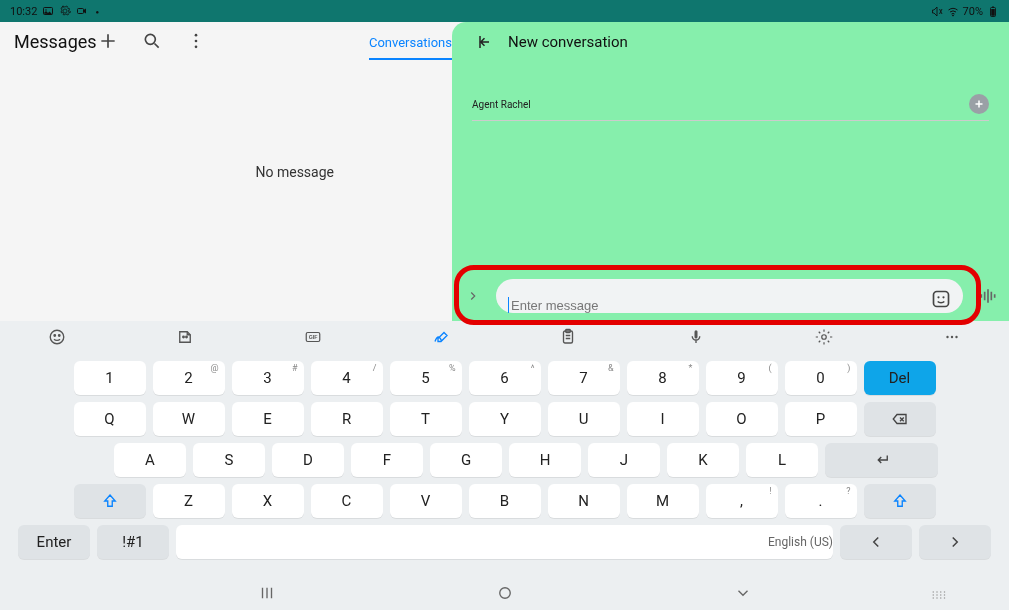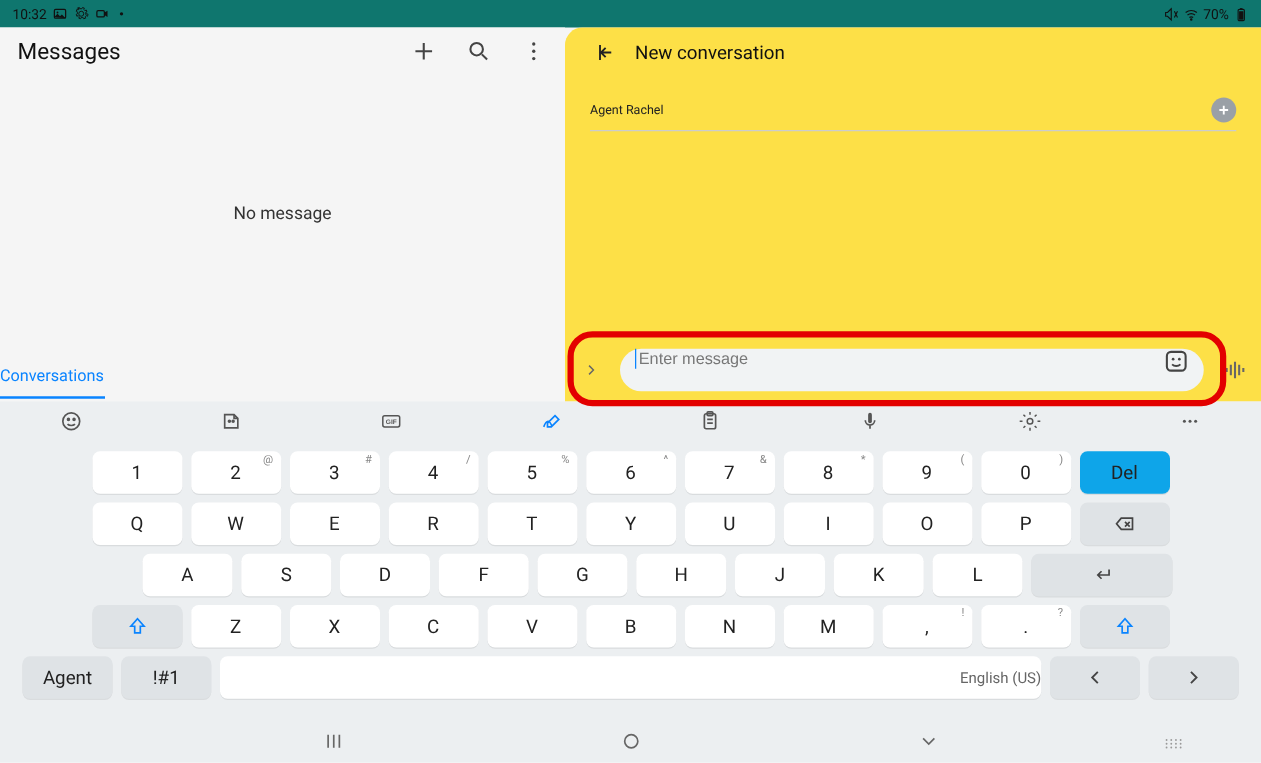--- a/index.html
+++ b/index.html
@@ -5,49 +5,49 @@
   * { box-sizing: border-box; margin: 0; padding: 0; }
   html, body { width: 1009px; height: 610px; overflow: hidden; font-family: Roboto, "Segoe UI", Arial, sans-serif; background: #f5f5f5; }
   .status-bar { height: 22px; background: #0f766e; display: flex; align-items: center; padding: 0 10px; font-size: 11px; color: #111; }
   .status-left { display: flex; align-items: center; gap: 5px; }
   .status-right { margin-left: auto; display: flex; align-items: center; gap: 4px; }
   .status-icon { width: 12px; height: 12px; display: inline-flex; align-items: center; justify-content: center; }
   .status-right .status-icon svg { width: 13px; height: 13px; }
   .status-left .status-icon svg { width: 12px; height: 12px; }
 
   .app { display: flex; height: 299px; }
-  .left-pane { width: 452px; background: #f5f5f5; display: flex; flex-direction: column; }
+  .left-pane { width: 452px; background: #f5f5f5; display: flex; }
   .left-header { display: flex; align-items: center; height: 38px; padding: 0 14px; }
   .left-title { font-size: 18px; color: #111; font-weight: 400; }
   .left-actions { margin-left: auto; display: flex; gap: 22px; align-items: center; }
   .icon-btn { width: 22px; height: 22px; display: inline-flex; align-items: center; justify-content: center; color: #444; }
   .icon-btn svg { width: 20px; height: 20px; }
 
   .no-messages { flex: 1; display: flex; align-items: center; justify-content: center; color: #333; font-size: 14px; }
 
   .left-tabs { display: flex; height: 40px; }
   .tab { flex: 1; display: flex; align-items: center; justify-content: flex-start; font-size: 13px; color: #555; position: relative; }
   .tab.active { color: #0a84ff; }
   .tab.active::after { content: ""; position: absolute; bottom: 2px; height: 2px; width: 84px; background: #0a84ff; }
 
-  .right-pane { flex: 1; background: #fde047; border-top-left-radius: 14px; display: flex; flex-direction: column; position: relative; }
+  .right-pane { flex: 1; background: #86efac; border-top-left-radius: 14px; display: flex; flex-direction: column; position: relative; gap: 16px; }
   .right-header { display: flex; align-items: center; height: 40px; padding: 0 20px; gap: 14px; }
   .back-btn svg { width: 18px; height: 18px; }
   .right-title { font-size: 15px; color: #111; }
 
   .recipient-row { margin: 16px 20px 0 20px; display: flex; align-items: center; border-bottom: 1px solid #ccc; padding-bottom: 6px; }
   .recipient-text { font-size: 10px; color: #222; }
   .add-recipient { margin-left: auto; width: 20px; height: 20px; border-radius: 50%; background: #9aa0a6; display: flex; align-items: center; justify-content: center; }
   .add-recipient svg { width: 12px; height: 12px; fill: #fff; }
 
   .compose-area { margin-top: auto; padding: 0 10px 8px 10px; position: relative; }
   .highlight-box { position: absolute; border: 5px solid #e30000; border-radius: 20px; left: 2px; right: 28px; top: -14px; bottom: -4px; pointer-events: none; }
   .compose-row { display: flex; align-items: center; gap: 8px; }
   .expand-btn svg { width: 14px; height: 14px; }
-  .message-input-wrap { flex: 1; background: #f1f3f4; border-radius: 20px; height: 34px; display: flex; align-items: flex-start; padding: 0 12px; margin: 0 4px; }
+  .message-input-wrap { flex: 1; background: #f1f3f4; border-radius: 20px; height: 34px; display: flex; align-items: flex-end; padding: 0 12px; margin: 0 4px; }
   .message-input { flex: 1; border: none; background: transparent; outline: none; font-size: 13px; color: #222; }
   .message-input::placeholder { color: #777; }
   .sticker-btn svg { width: 20px; height: 20px; }
   .audiowave-btn { margin-left: 2px; }
   .audiowave-btn svg { width: 20px; height: 20px; }
   .cursor-line { width: 1px; height: 16px; background: #0a84ff; margin-right: 2px; }
 
   
   .kb { height: 289px; background: #eceff1; display: flex; flex-direction: column; }
   .kb-toolbar { height: 36px; display: flex; align-items: center; padding: 0 48px; justify-content: space-between; }
@@ -412,21 +412,21 @@
         </div>
       <div class="key shiftR shift">
           <svg viewBox="0 0 24 24" fill="none" stroke="#0a84ff" stroke-width="1.8">
             <path d="M12 4l7 8h-4v7H9v-7H5z"></path>
           </svg>
         </div>
     </div>
 
     <div class="krow row5">
       <div class="key ctrl">
-          <span>Agent</span>
+          <span>Enter</span>
         </div>
       <div class="key sym">
           <span>!#1</span>
         </div>
       <div class="key space">
           <span>English (US)</span>
         </div>
       <div class="key arrow">
           <svg viewBox="0 0 24 24" fill="none" stroke="#444" stroke-width="2">
             <path d="M15 6l-6 6 6 6"></path>

